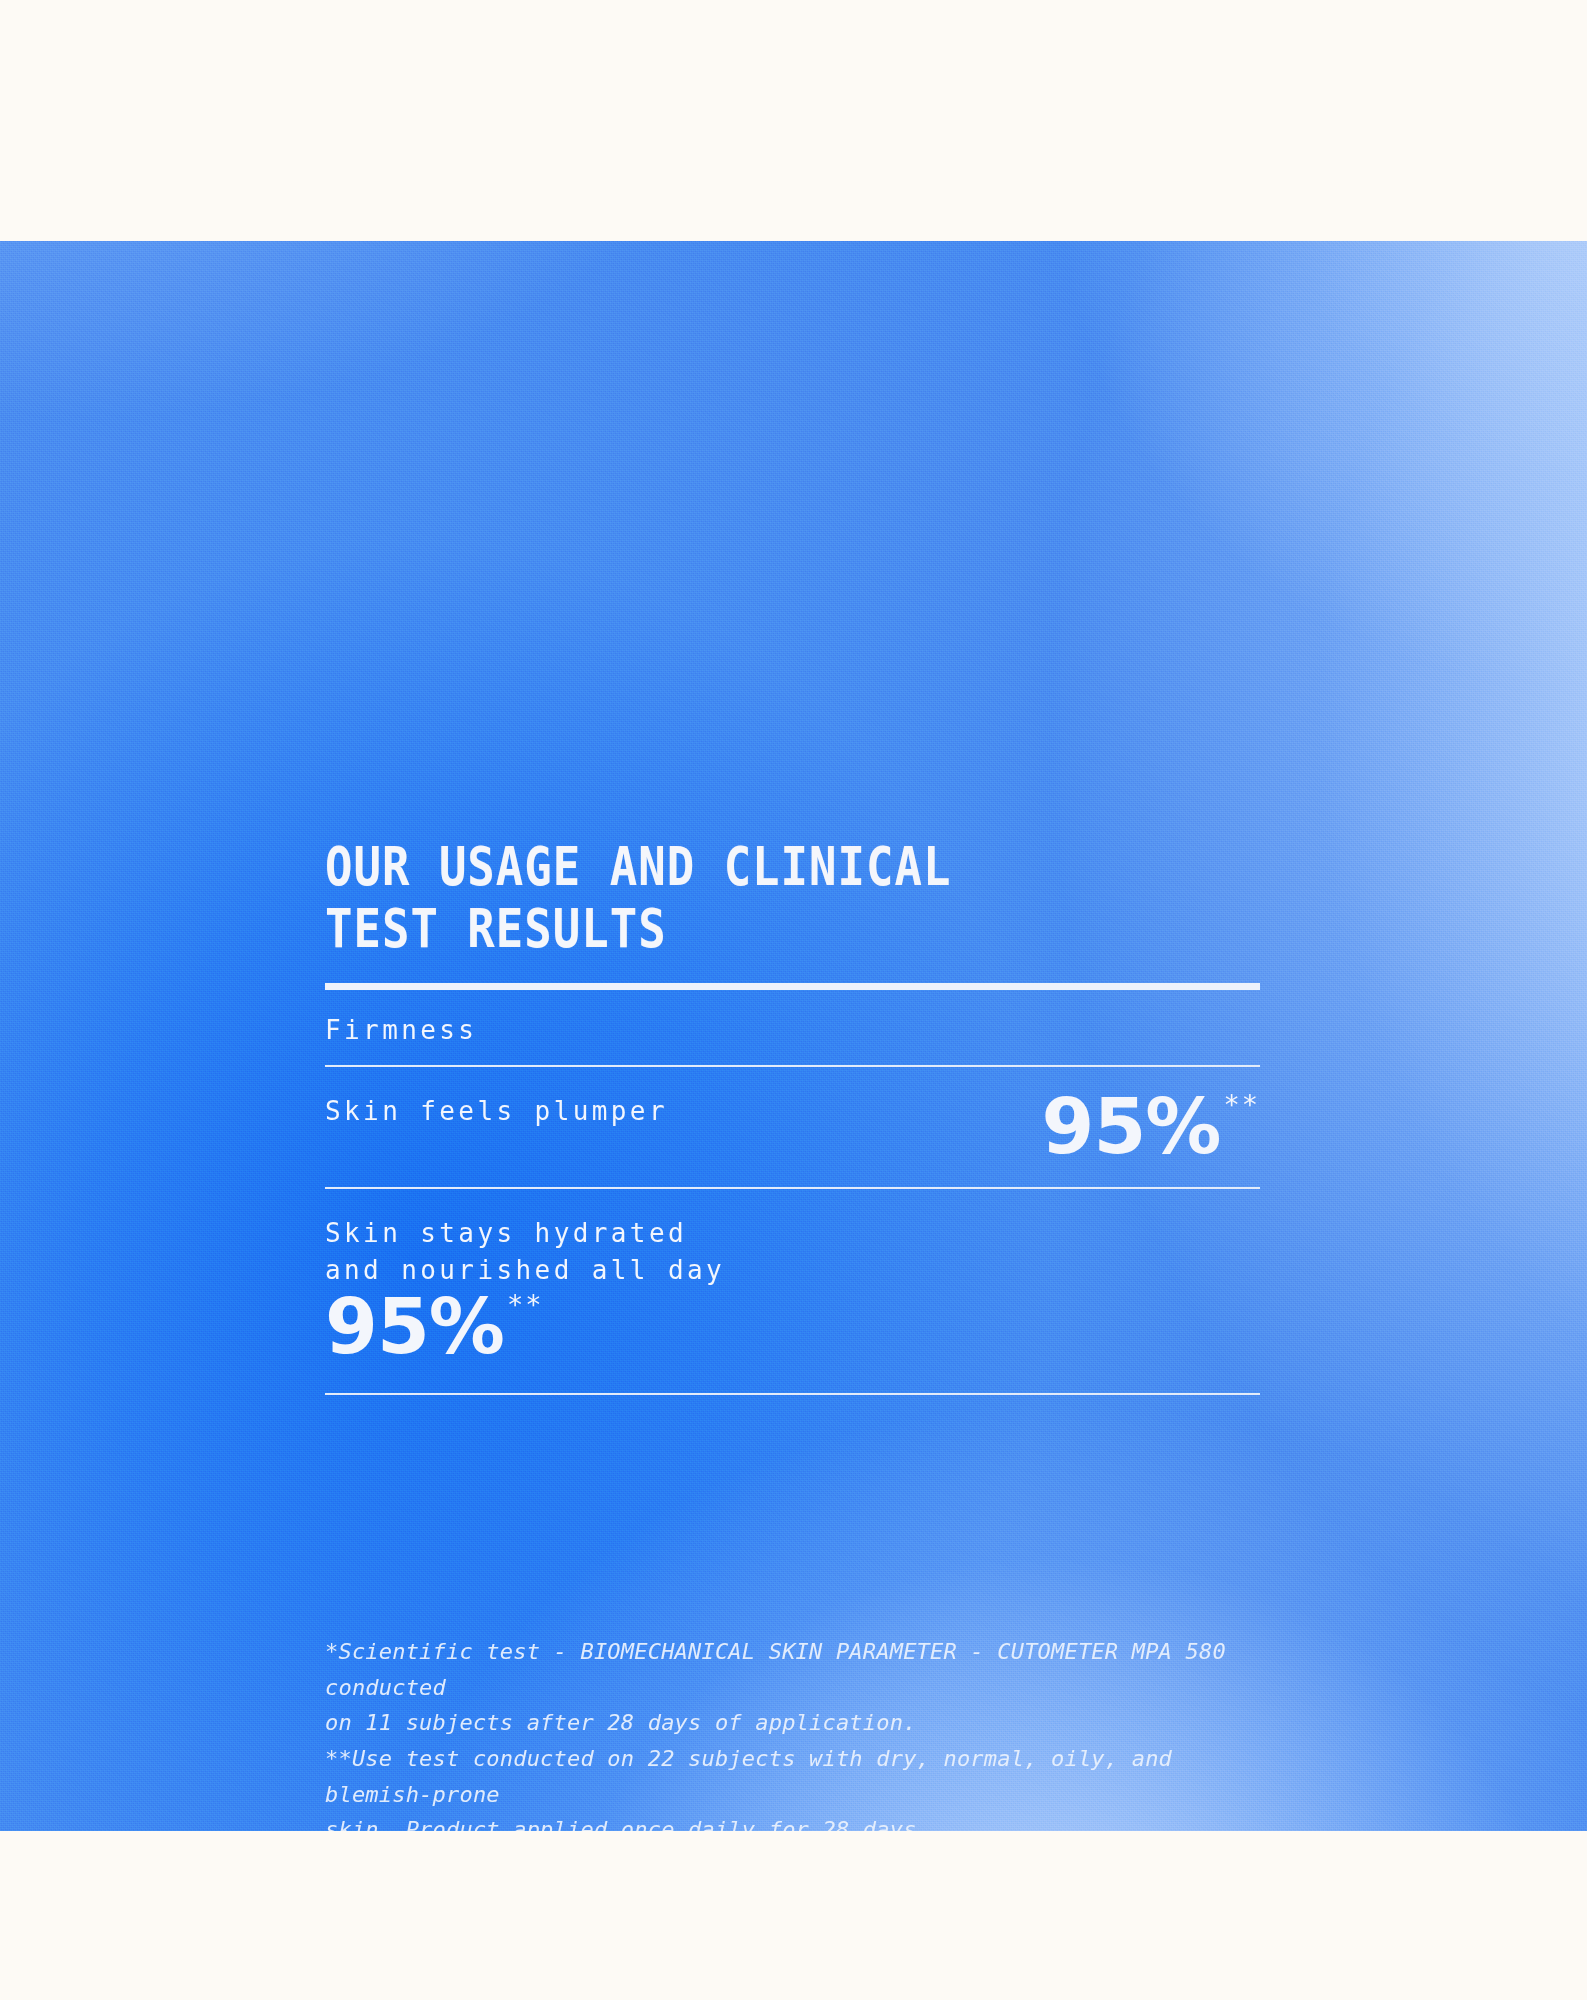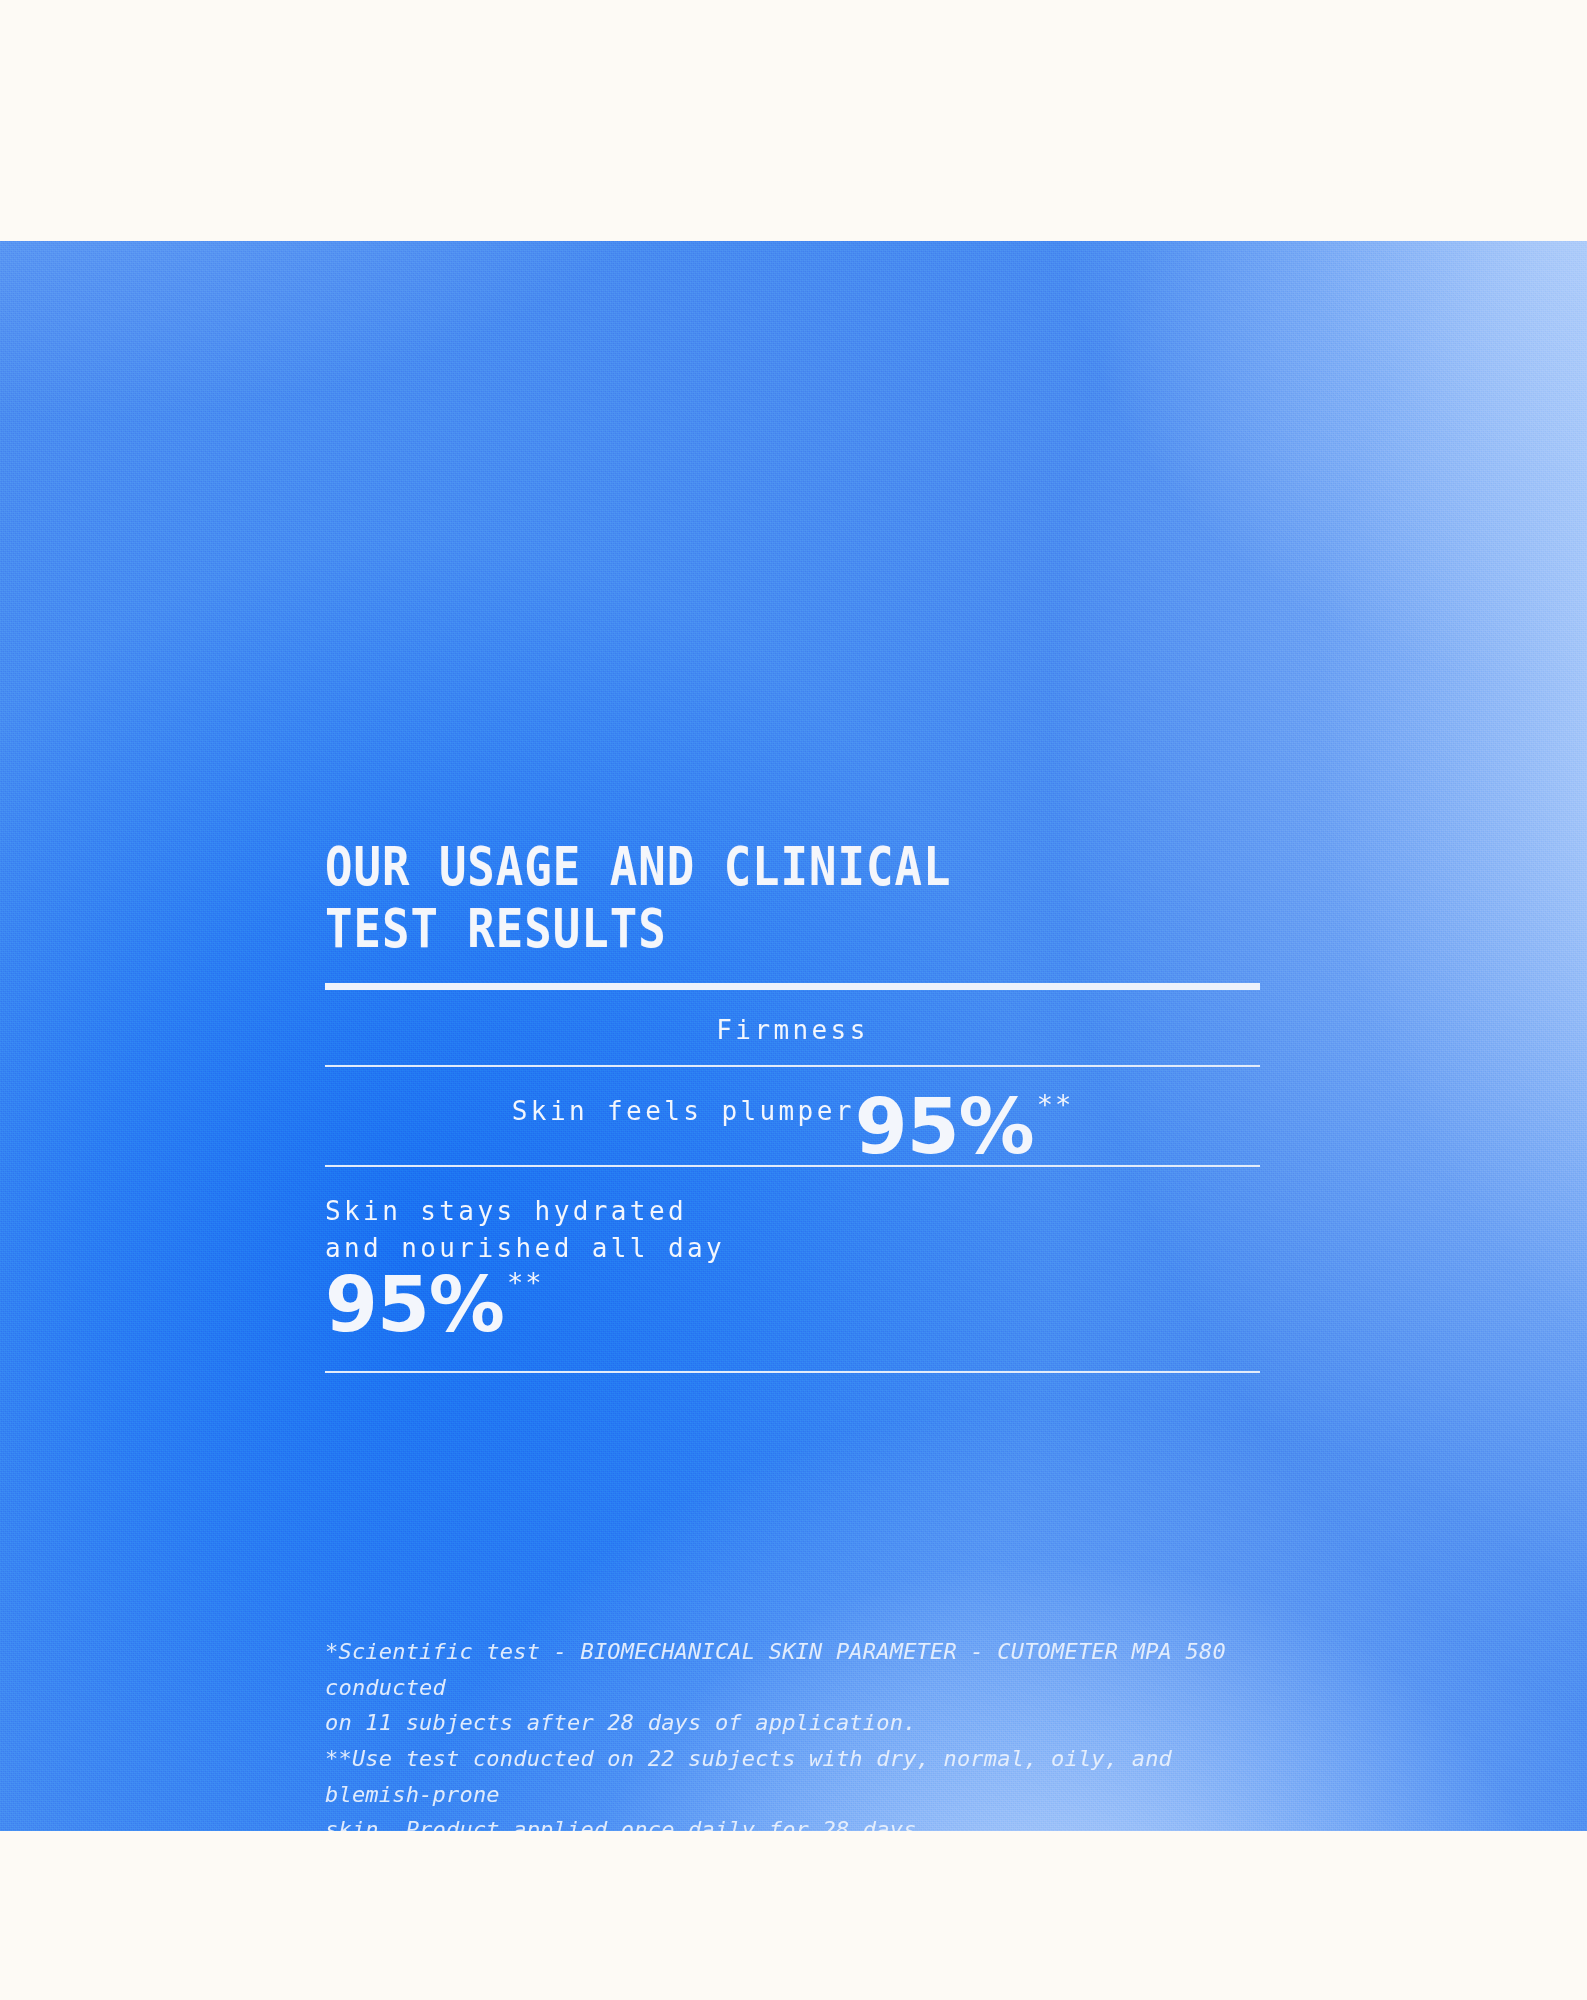--- a/index.html
+++ b/index.html
@@ -149,21 +149,21 @@
     background: #eef3fb;
     border: 0;
     margin: 0;
   }
   .rule-thick { height: 7px; margin-top: 23px; }
   .rule-thin  { height: 2px; background: #e3ecfa; }
 
   .result-row {
     display: flex;
     align-items: flex-start;
-    justify-content: center;
+    justify-content: space-between;
     width: 100%;
   }
 
   .result-label {
     color: #f2f6fd;
     font-family: "DejaVu Sans Mono", monospace;
     font-size: 26px;
     font-weight: 400;
     letter-spacing: 3.4px;
     line-height: 1.42;
@@ -187,21 +187,21 @@
     font-size: 27px;
     font-weight: 400;
     line-height: 1;
     letter-spacing: 2px;
     margin-left: 3px;
     margin-top: 2px;
   }
 
   
   .row1 { padding-top: 18px; padding-bottom: 16px; }
-  .row2 { padding-top: 22px; }
+  .row2 { padding-top: 22px; padding-bottom: 22px; }
   .row3 { padding-top: 22px; padding-bottom: 28px; flex-direction: column; }
 
   .footnote {
     position: absolute;
     left: 325px;
     top: 1393px;
     width: 940px;
     color: #e9f1fd;
     font-family: "DejaVu Sans Mono", monospace;
     font-style: italic;

